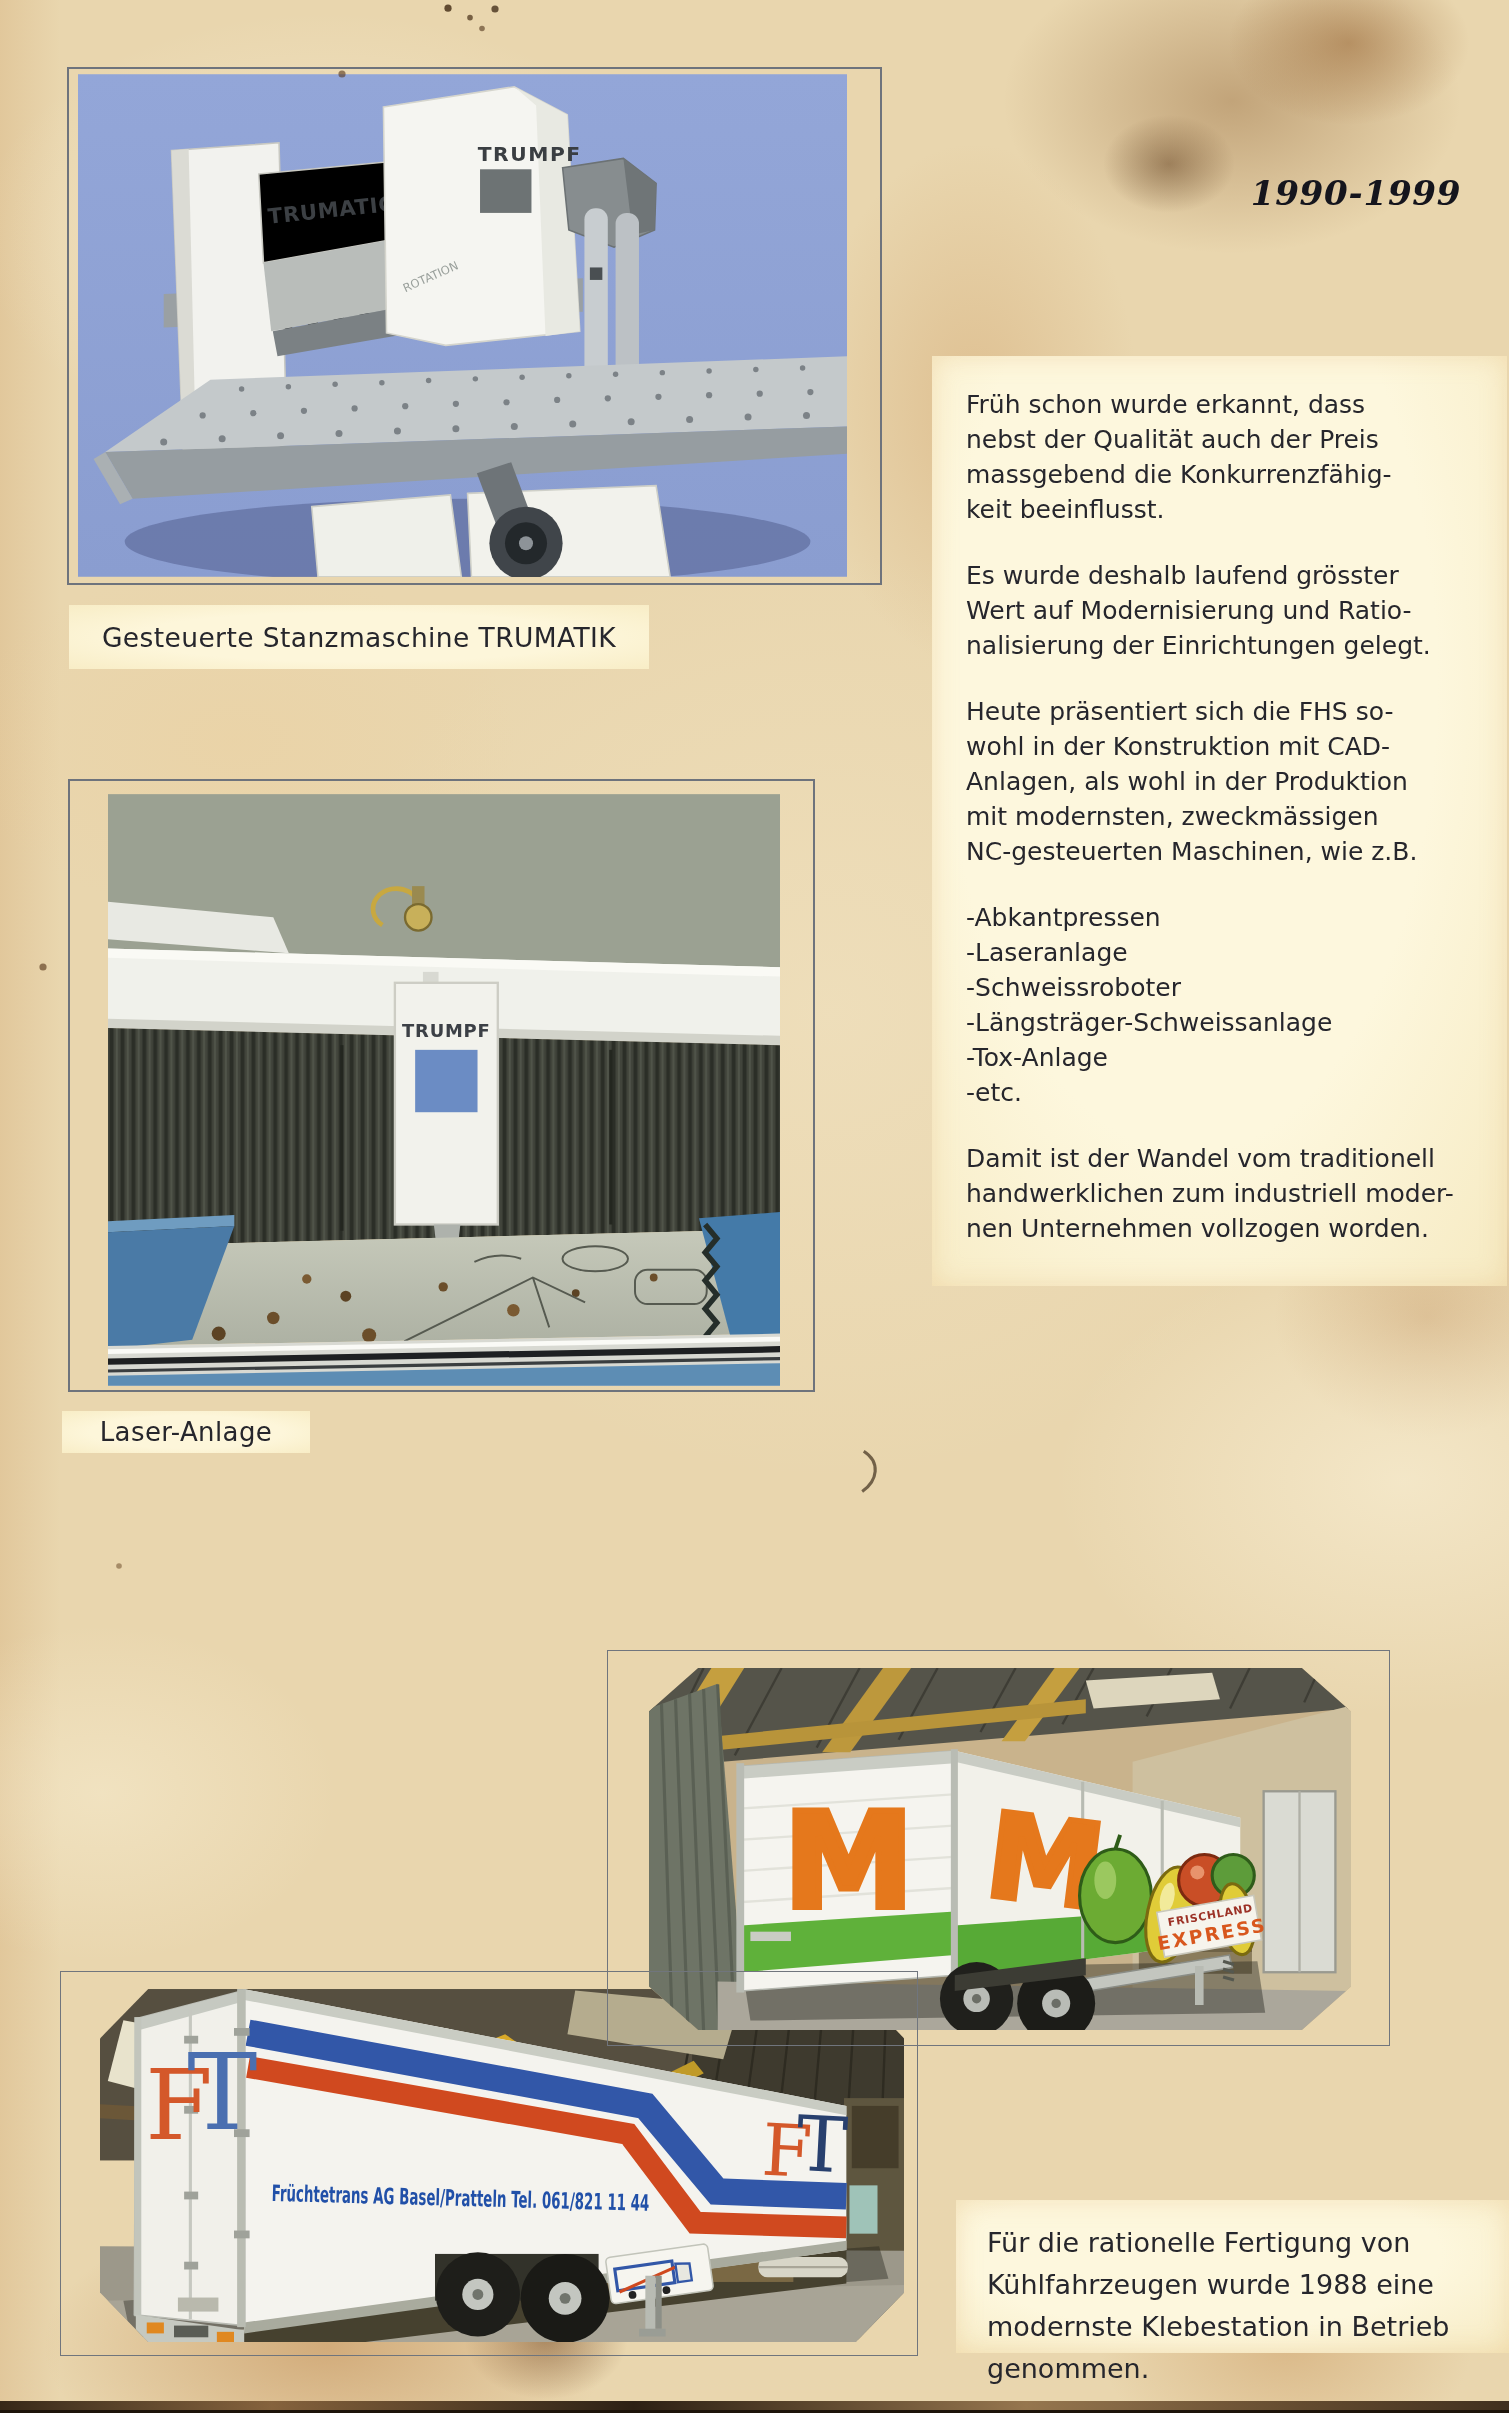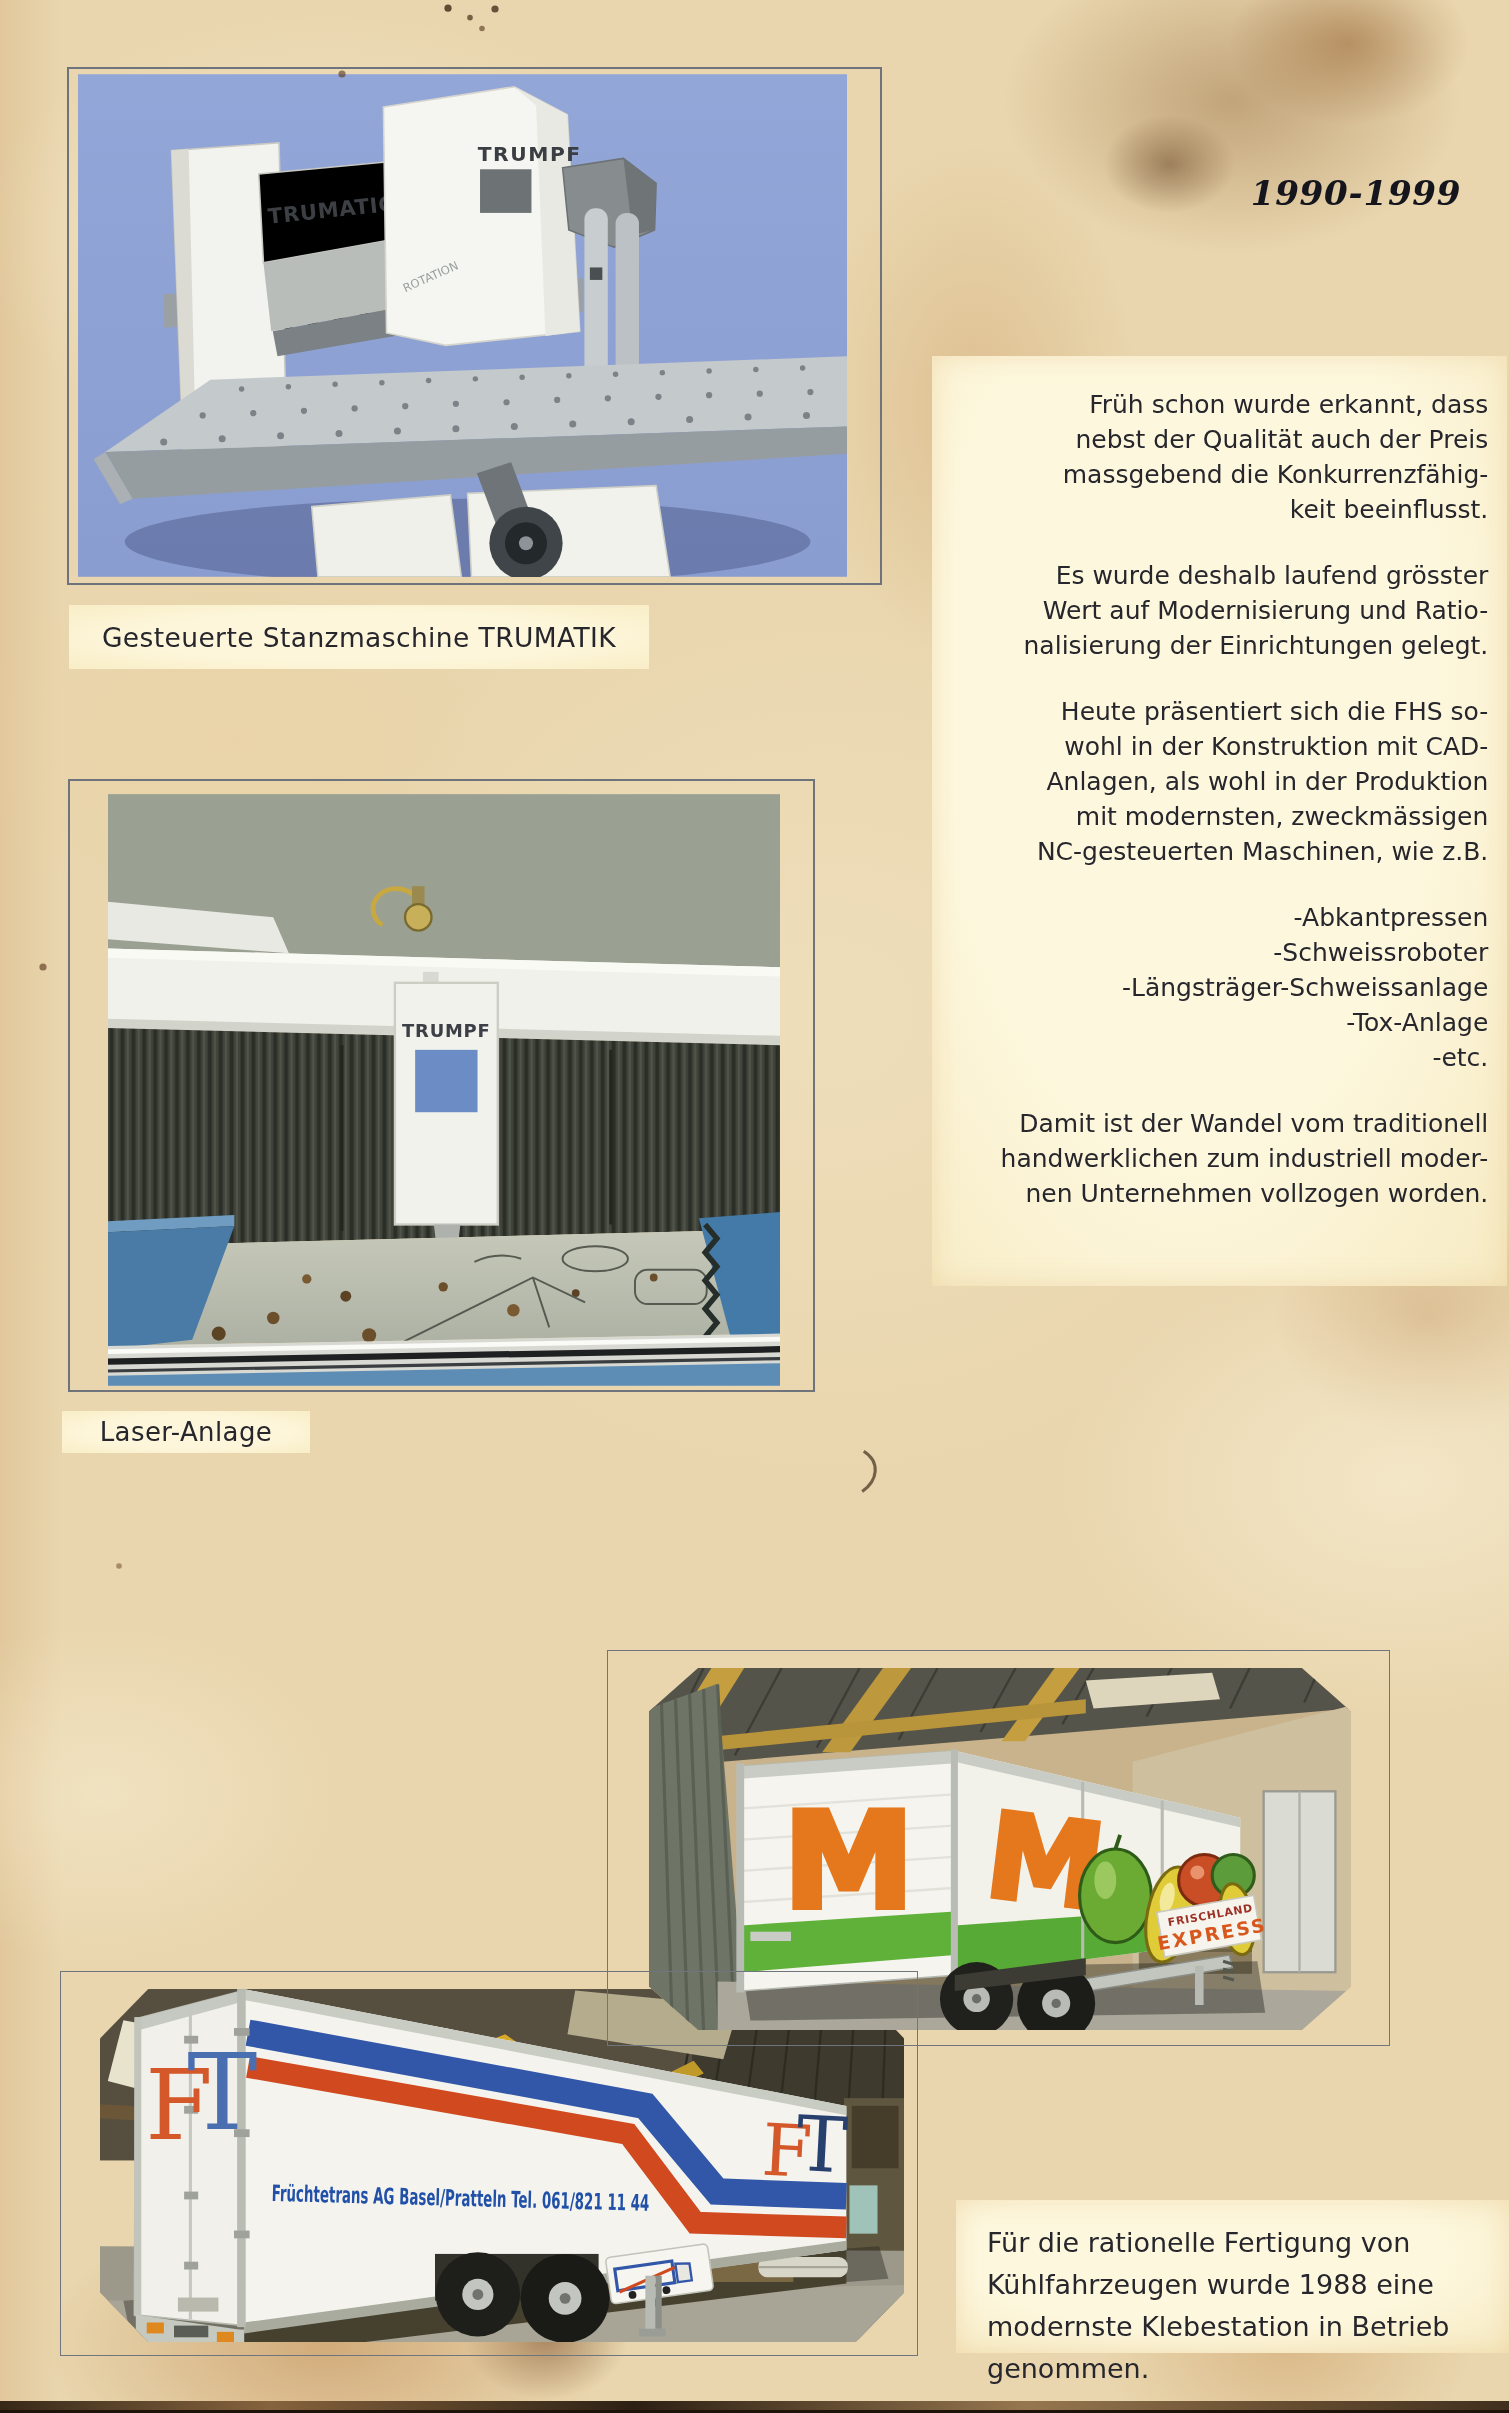--- a/index.html
+++ b/index.html
@@ -35,21 +35,21 @@
     color:#26262c; display:flex; align-items:center; justify-content:center;
     font-size:26.5px; letter-spacing:0.4px;
   }
   .textbox{
     position:absolute;
     background:radial-gradient(ellipse at 45% 35%, #fdf7dd 55%, #f6eac2 100%);
     box-shadow:inset 0 0 26.5px rgba(222,174,104,.28);
     color:#26262c;
   }
   #textbox1{left:932px; top:356px; width:575px; height:930px; padding:31px 18.7px 0 34px; box-sizing:border-box;
-            font-size:25px; line-height:35px;text-align:right;}
+            font-size:25px; line-height:35px;}
   #textbox1 .para{margin:0 0 31px 0;}
   #textbox2{left:956px; top:2200px; width:553px; height:153px; padding:22px 0 0 31px; box-sizing:border-box;
             font-size:27px; line-height:42px; z-index:25;}
   .tline{white-space:nowrap;}
   #period{
     left:1247px; top:173px; width:218px; text-align:center;
     font-family:"DejaVu Serif","Liberation Serif",serif; font-style:italic; font-weight:bold;
     font-size:34px; color:#15151d; letter-spacing:0.8px;
   }
   #frame1{left:67px; top:67px; width:815px; height:518px;}
@@ -215,20 +215,21 @@
     </div>
     <div class="para">
       <div class="tline">Heute präsentiert sich die FHS so-</div>
       <div class="tline">wohl in der Konstruktion mit CAD-</div>
       <div class="tline">Anlagen, als wohl in der Produktion</div>
       <div class="tline">mit modernsten, zweckmässigen</div>
       <div class="tline">NC-gesteuerten Maschinen, wie z.B.</div>
     </div>
     <div class="para">
       <div class="tline">-Abkantpressen</div>
+      <div class="tline">-Laseranlage</div>
       <div class="tline">-Schweissroboter</div>
       <div class="tline">-Längsträger-Schweissanlage</div>
       <div class="tline">-Tox-Anlage</div>
       <div class="tline">-etc.</div>
     </div>
     <div class="para">
       <div class="tline">Damit ist der Wandel vom traditionell</div>
       <div class="tline">handwerklichen zum industriell moder-</div>
       <div class="tline">nen Unternehmen vollzogen worden.</div>
     </div>

